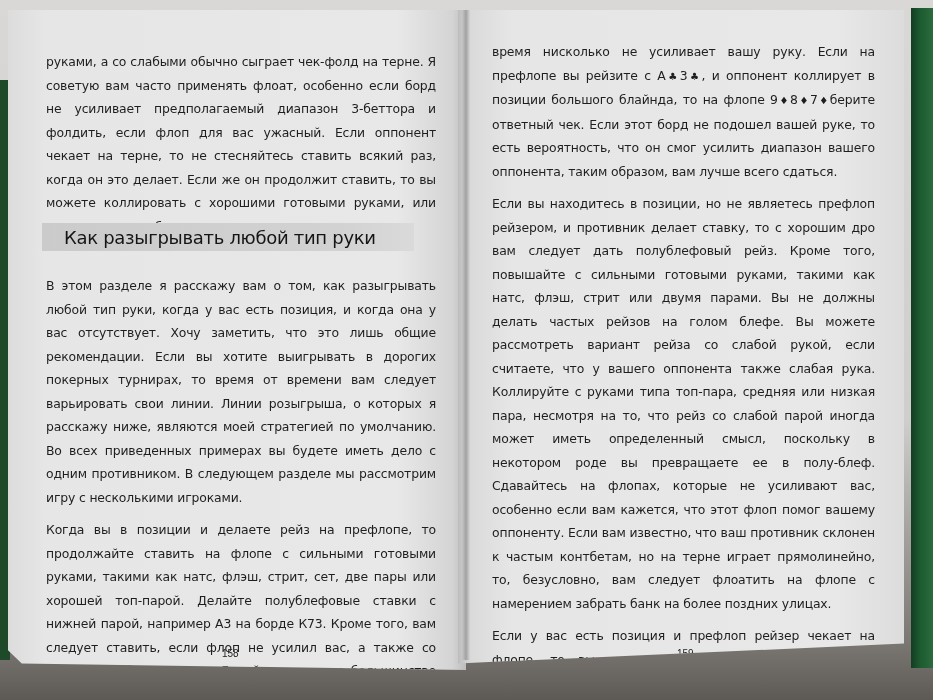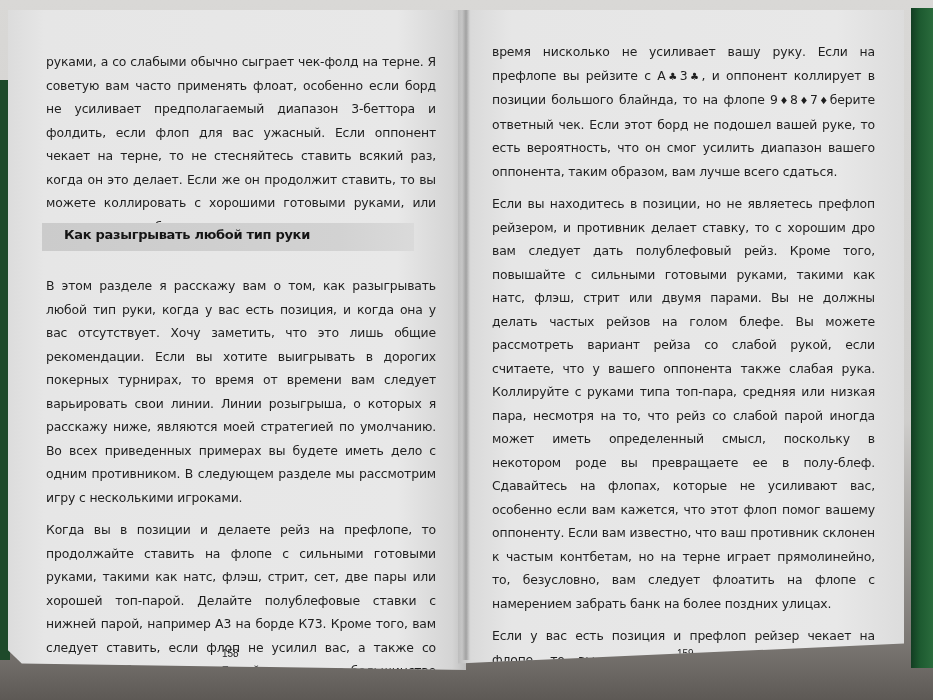--- a/index.html
+++ b/index.html
@@ -47,22 +47,22 @@
     }
     .page-left .text { left: 38px; width: 390px; }
     .page-right .text { left: 34px; width: 383px; }
     .para { margin: 0 0 9px 0; }
     .heading-box {
       position: absolute; left: 34px; top: 213px; width: 372px; height: 28px;
       background: linear-gradient(90deg, #cbcbcb 0%, #d2d2d2 80%, #dadada 100%);
     }
     .heading-text {
       position: absolute; left: 22px; top: 4px;
-      font-family: "DejaVu Sans", sans-serif; font-weight: bold;
-      font-size: 13px; color: #151515; white-space: nowrap;
+      font-family: "DejaVu Sans", sans-serif; font-weight: normal;
+      font-size: 18px; color: #151515; white-space: nowrap;
       letter-spacing: -0.3px;
     }
     .page-num {
       position: absolute; font-size: 10px; color: #222;
       font-family: "Liberation Sans", sans-serif;
     }
     .page-left .page-num { left: 214px; top: 638px; }
     .page-right .page-num { left: 219px; top: 638px; }
     .suit { font-size: 10px; }
   </style>

